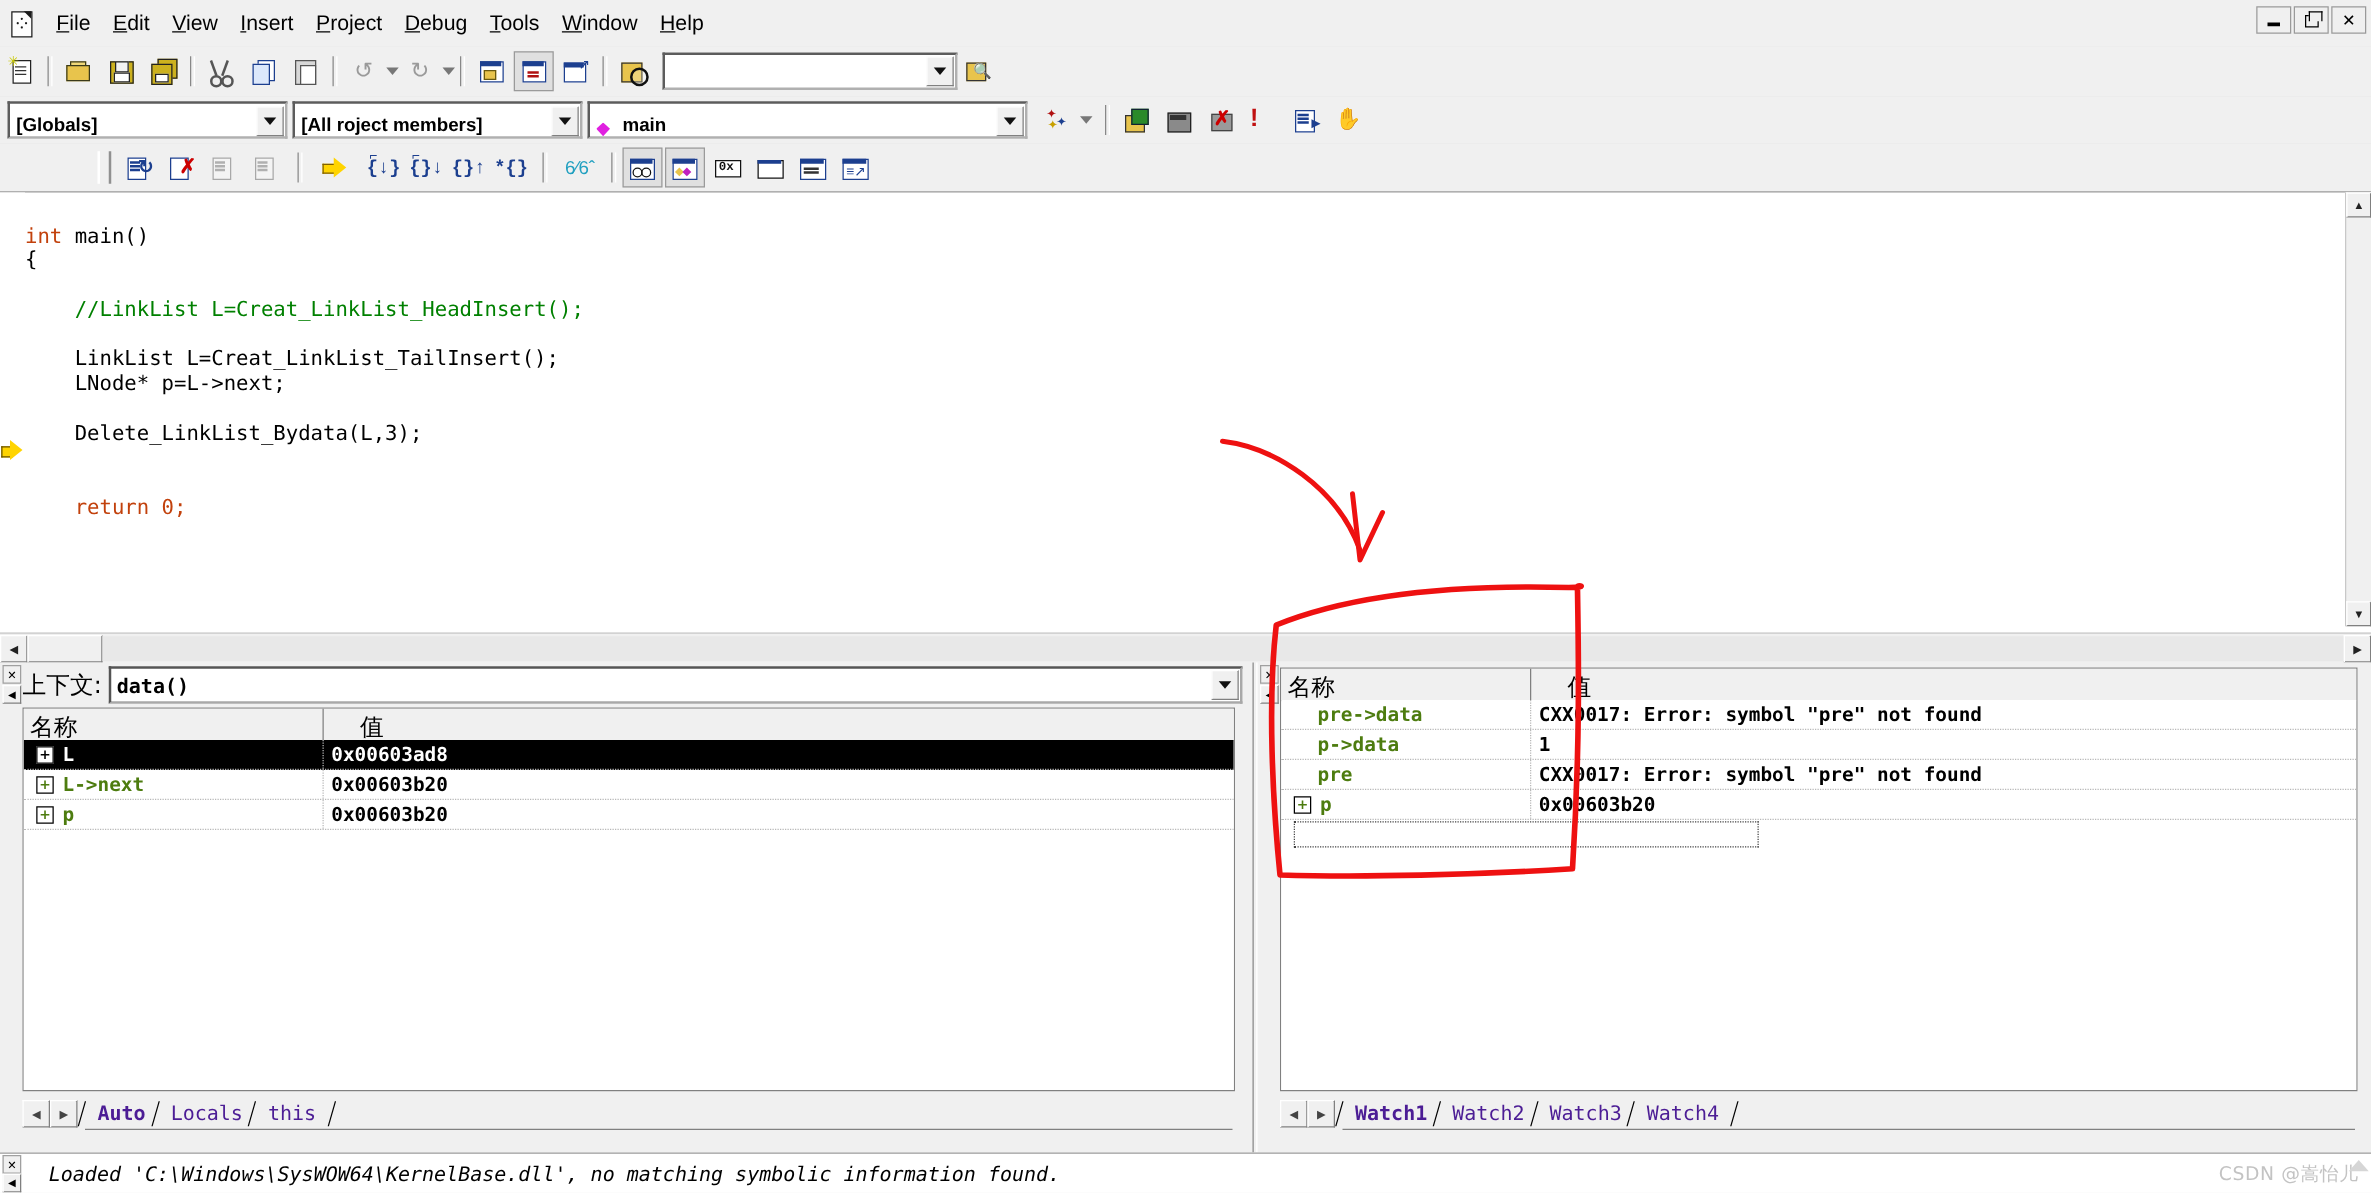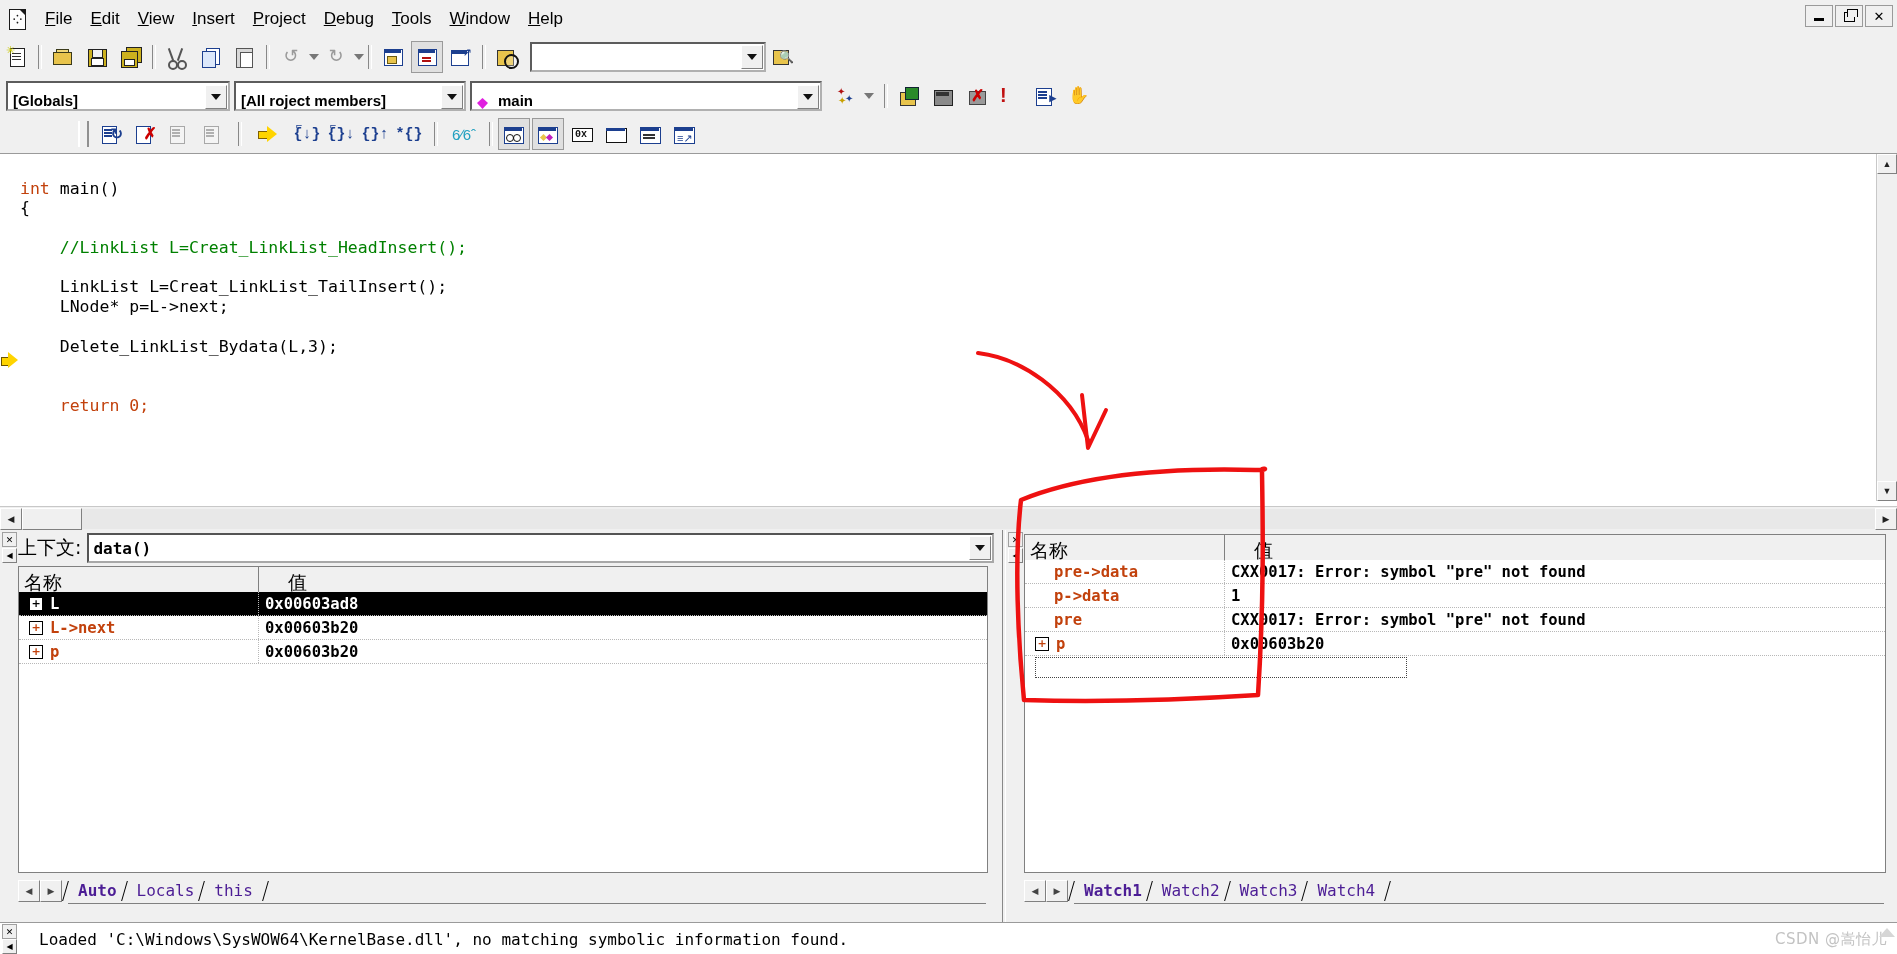--- a/index.html
+++ b/index.html
@@ -272,21 +272,21 @@
   .gh-cell {
     font-size:19px; color:#000; padding-left:5px; display:flex; align-items:flex-end; line-height:19px;
     font-family:"DejaVu Sans", sans-serif; box-sizing:border-box;
   }
   .gh-cell.sep { border-right:1px solid #808080; }
   .grid-body { position:absolute; left:0; right:0; top:25px; bottom:0; background:#fff; overflow:hidden; }
   .grow { display:flex; height:23px; border-bottom:1px dotted #b8b8b8; align-items:center; }
   .grow.selected { background:#000000; }
   .grow.selected .gname, .grow.selected .gval { color:#ffffff; }
   .gname {
-    font-family:"DejaVu Sans Mono", monospace; font-size:15.5px; font-weight:bold; color:#c2410c;
+    font-family:"DejaVu Sans Mono", monospace; font-size:15.5px; font-weight:bold; color:#4d7c0f;
     display:flex; align-items:center; box-sizing:border-box; border-right:1px dotted #b8b8b8; height:23px;
   }
   .gval {
     font-family:"DejaVu Sans Mono", monospace; font-size:15.5px; font-weight:bold; color:#000;
     padding-left:6px; box-sizing:border-box; height:23px; display:flex; align-items:center; white-space:nowrap;
   }
   .expander {
     width:12px;height:12px;border:1px solid #000;background:#fff;display:inline-flex;
     align-items:center;justify-content:center;font-size:11px;line-height:10px;margin:0 7px 0 10px; flex:none;
     font-family:"DejaVu Sans", sans-serif;
@@ -330,21 +330,21 @@
   .outbar .obtn-x {
     width:13px;height:13px;font-size:9px;display:flex;align-items:center;justify-content:center;
     border:1px solid #a0a0a0; background:#f0f0f0; margin-left:2px; align-self:flex-start; margin-top:1px;
   }
   .outbar .obtn-a {
     width:13px;height:13px;font-size:8px;display:flex;align-items:center;justify-content:center;
     border:1px solid #fff;border-right-color:#808080;border-bottom-color:#808080; background:#f0f0f0;
     position:absolute; left:2px; top:16px;
   }
   .out-text {
-    margin-left:22px; font-family:"DejaVu Sans Mono", monospace; font-size:16px; color:#000; white-space:nowrap;
+    margin-left:22px; font-family:"DejaVu Sans Mono", monospace; font-size:16px; color:#000; white-space:nowrap;font-style:italic;
   }
   .watermark {
     position:absolute; right:10px; top:930px; font-size:15px; color:#c3c3c3;
     font-family:"DejaVu Sans", sans-serif; letter-spacing:.5px;
   }
   .wm-caret {
     position:absolute; right:2px; top:928px; width:0;height:0;
     border-left:8px solid transparent;border-right:8px solid transparent;border-bottom:9px solid #d6d6d6;
   }
 

